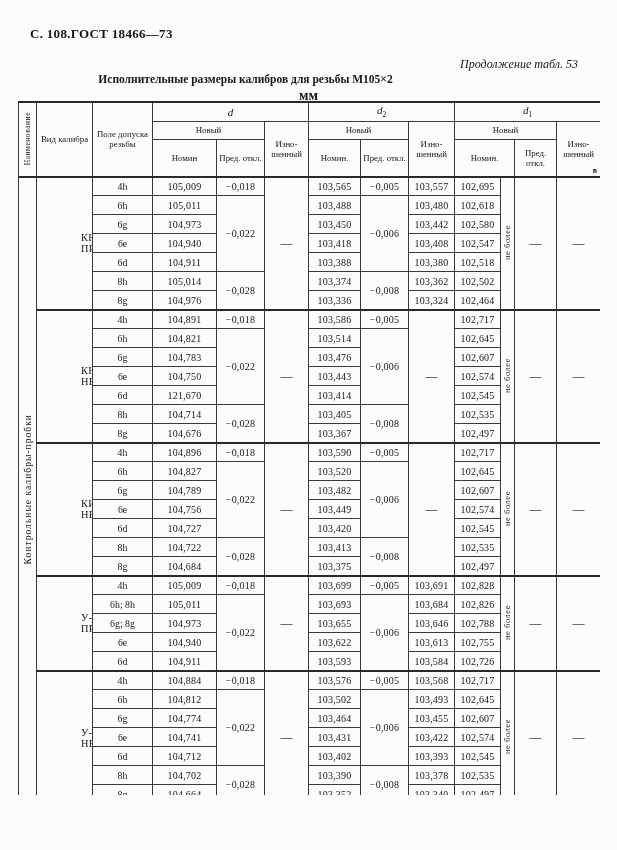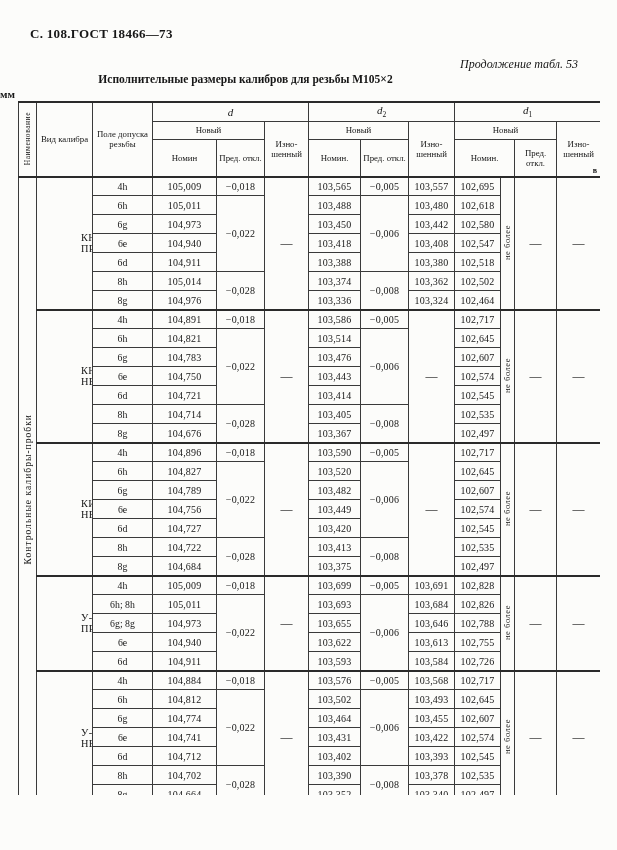--- a/index.html
+++ b/index.html
@@ -6,21 +6,21 @@
   body{
     width:617px;height:850px;position:relative;
     background:#fcfcfa;color:#161616;
     font-family:"Liberation Serif",serif;
     -webkit-font-smoothing:antialiased;
   }
   .page-header{position:absolute;top:26px;left:30px;font-size:13px;font-weight:bold;letter-spacing:.3px;}
   .page-header .gost{margin-left:0;}
   .continuation{position:absolute;top:57px;right:39px;font-size:12px;font-style:italic;font-weight:400;}
   .table-title{position:absolute;top:73px;left:0;width:491px;text-align:center;font-size:11.5px;font-weight:bold;}
-  .units{position:absolute;top:88px;left:0;width:617px;font-size:11px;font-weight:bold;}
+  .units{position:absolute;top:88px;left:0;width:617px;text-align:center;font-size:14px;font-weight:bold;}
   .table-wrap{position:absolute;top:101px;left:18px;width:582px;height:694px;overflow:hidden;}
   table{border-collapse:collapse;table-layout:fixed;width:582px;}
   th,td{
     border:1px solid #3a3a3a;padding:0;margin:0;
     text-align:center;vertical-align:middle;
     font-size:9.5px;font-weight:normal;overflow:hidden;
   }
   thead th{font-size:8.8px;line-height:1.15;padding:1px 1px;}
   thead tr.r1 th{height:15px;}
   thead tr.r2 th{height:15px;}
@@ -189,21 +189,21 @@
           <td class="num">102,607</td>
         </tr>
         <tr>
           <td class="pole">6e</td>
           <td class="num">104,750</td>
           <td class="num">103,443</td>
           <td class="num">102,574</td>
         </tr>
         <tr>
           <td class="pole">6d</td>
-          <td class="num">104,721</td>
+          <td class="num">121,670</td>
           <td class="num">103,414</td>
           <td class="num">102,545</td>
         </tr>
         <tr>
           <td class="pole">8h</td>
           <td class="num">104,714</td>
           <td class="num" rowspan="2">−0,028</td>
           <td class="num">103,405</td>
           <td class="num" rowspan="2">−0,008</td>
           <td class="num">102,535</td>

